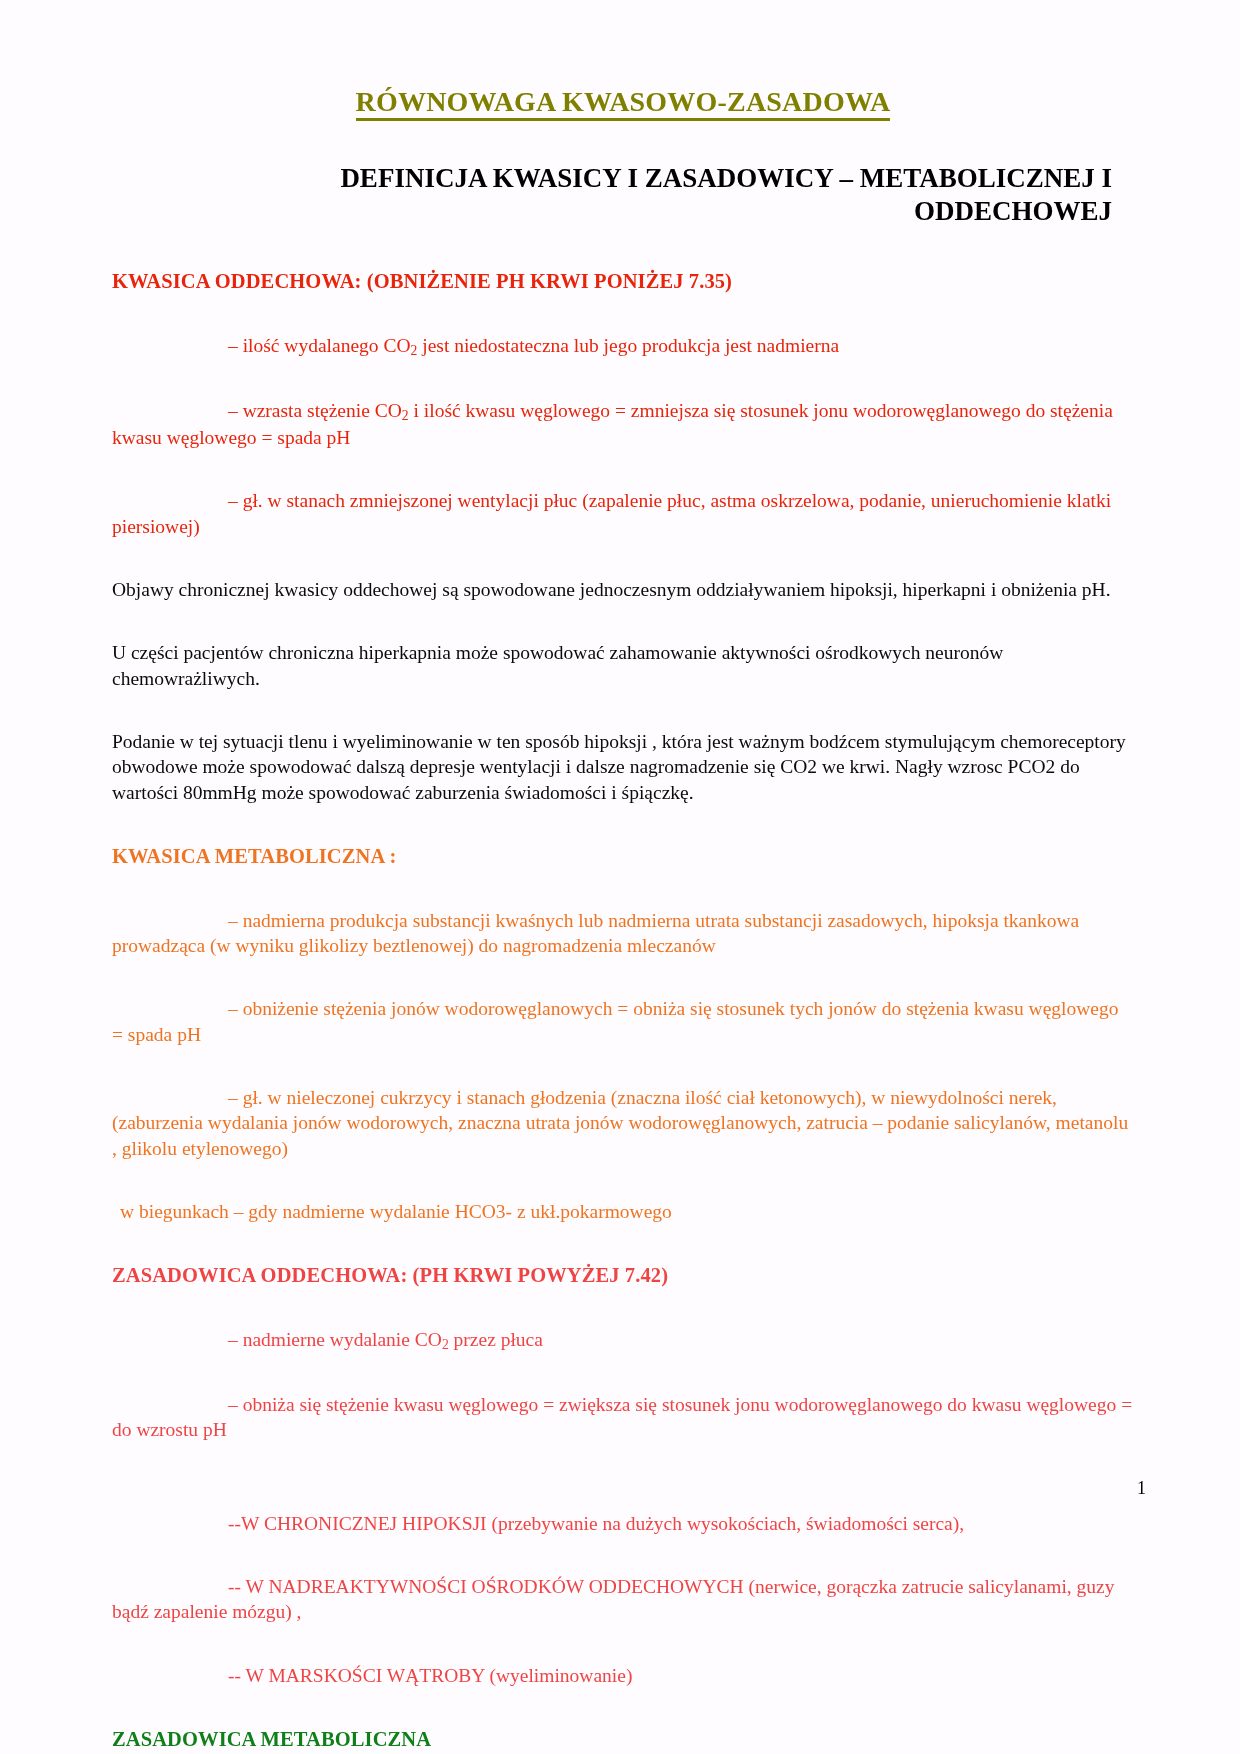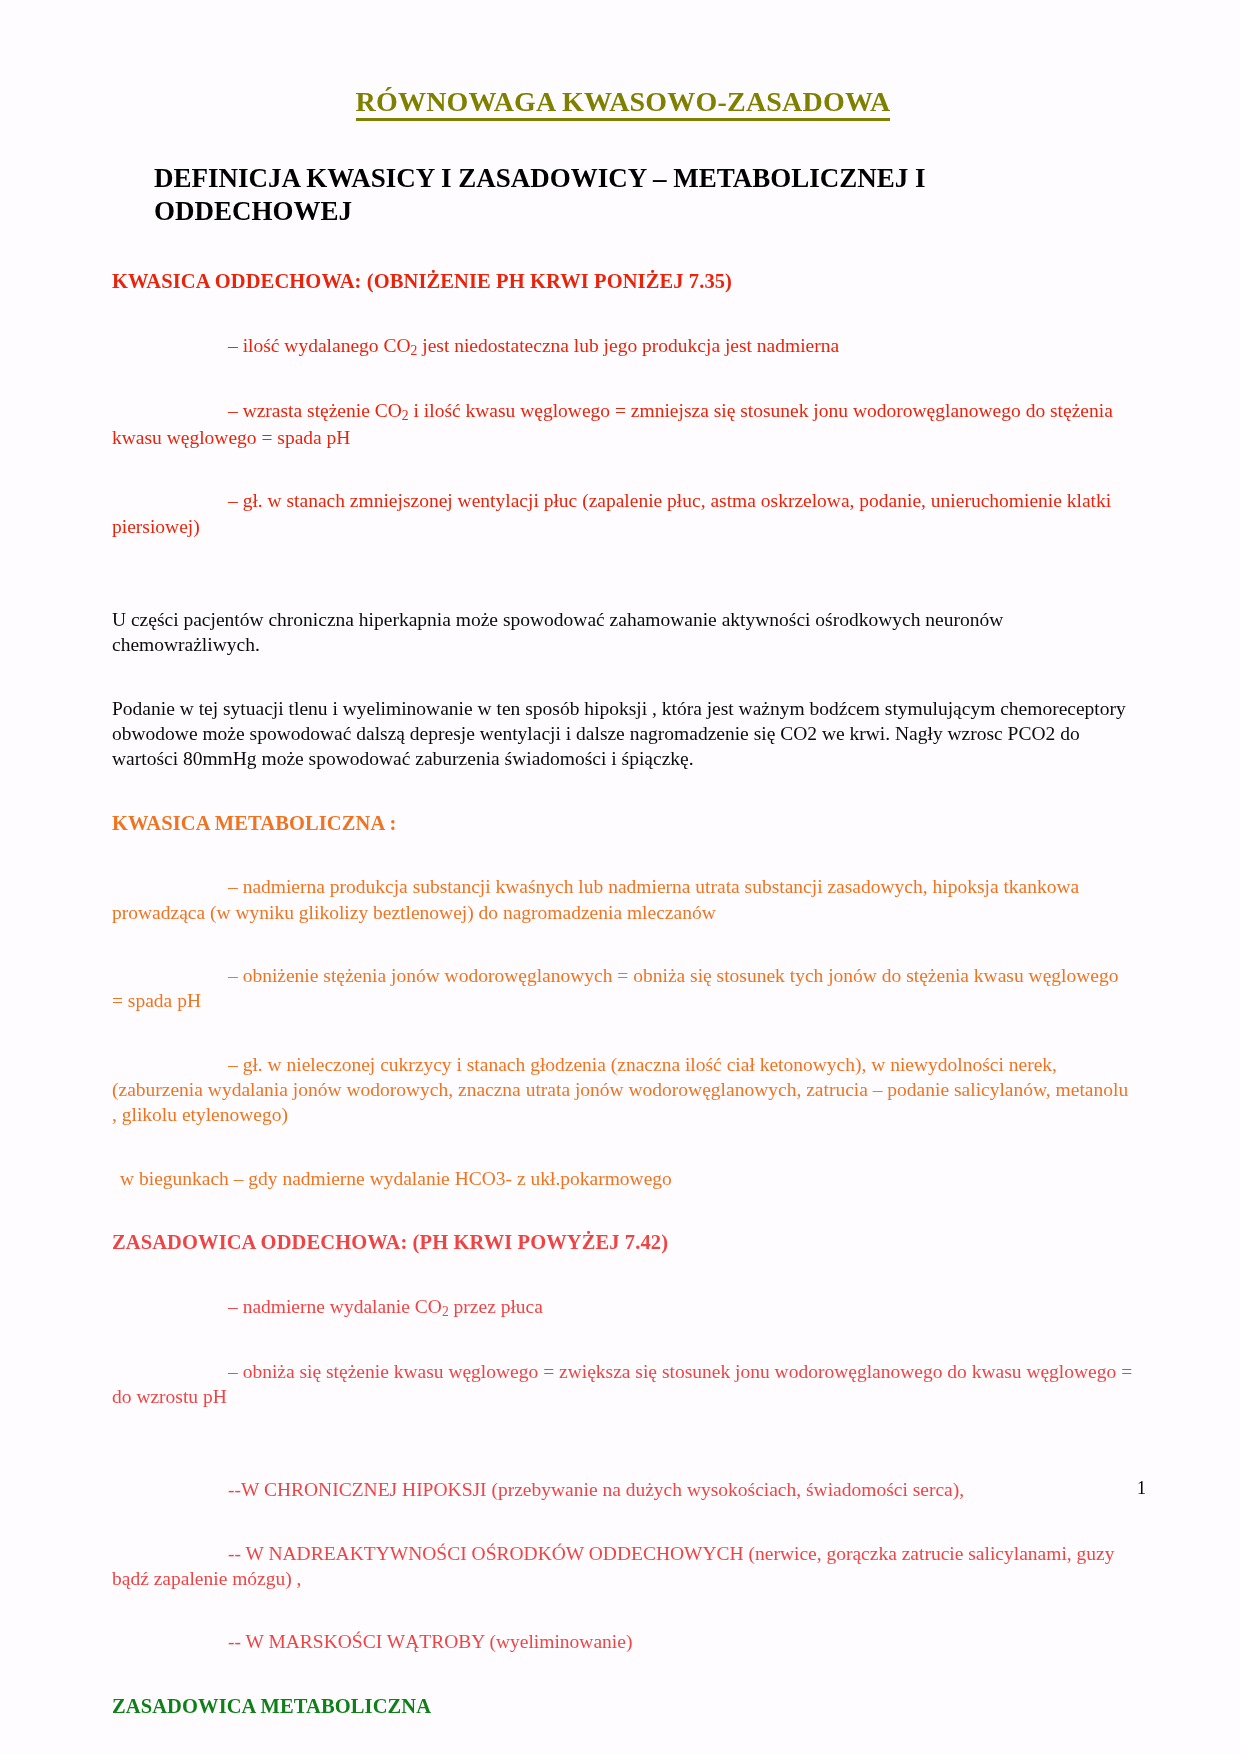--- a/index.html
+++ b/index.html
@@ -35,21 +35,21 @@
     margin: 0;
     padding-top: 86px;
     font-family: "Liberation Serif", "DejaVu Serif", serif;
   }
   .doc-title span {
     border-bottom: 3px solid #808000;
     padding-bottom: 1px;
   }
 
   .doc-subtitle {
-    text-align: left;
+    text-align: right;
     font-size: 27px;
     color: #000000;
     line-height: 1.22;
     margin: 0;
     padding-top: 44px;
     padding-left: 46px;
     padding-right: 26px;
   }
 
   
@@ -109,20 +109,21 @@
 
     <p class="blk indent c-red"><span>– ilość wydalanego CO</span><sub>2</sub><span> jest niedostateczna lub jego produkcja jest nadmierna</span></p>
     <div class="gap-md"></div>
 
     <p class="blk indent c-red"><span>– wzrasta stężenie CO</span><sub>2</sub><span> i ilość kwasu węglowego = zmniejsza się stosunek jonu wodorowęglanowego do stężenia kwasu węglowego = spada pH</span></p>
     <div class="gap-md"></div>
 
     <p class="blk indent c-red">– gł. w stanach zmniejszonej wentylacji płuc (zapalenie płuc, astma oskrzelowa, podanie, unieruchomienie klatki piersiowej)</p>
     <div class="gap-md"></div>
 
+    <p class="blk c-black">Objawy chronicznej kwasicy oddechowej są spowodowane jednoczesnym oddziaływaniem hipoksji, hiperkapni i obniżenia pH.</p>
     <div class="gap-md"></div>
 
     <p class="blk c-black">U części pacjentów chroniczna hiperkapnia  może spowodować zahamowanie aktywności ośrodkowych neuronów chemowrażliwych.</p>
     <div class="gap-md"></div>
 
     <p class="blk c-black">Podanie w tej sytuacji tlenu i wyeliminowanie w ten sposób hipoksji , która jest ważnym bodźcem stymulującym chemoreceptory obwodowe może spowodować dalszą depresje wentylacji  i dalsze nagromadzenie się CO2 we krwi. Nagły wzrosc PCO2 do wartości 80mmHg może spowodować zaburzenia świadomości i śpiączkę.</p>
     <div class="gap-md"></div>
 
     <p class="blk heading c-orange">KWASICA METABOLICZNA :</p>
     <div class="gap-md"></div>

